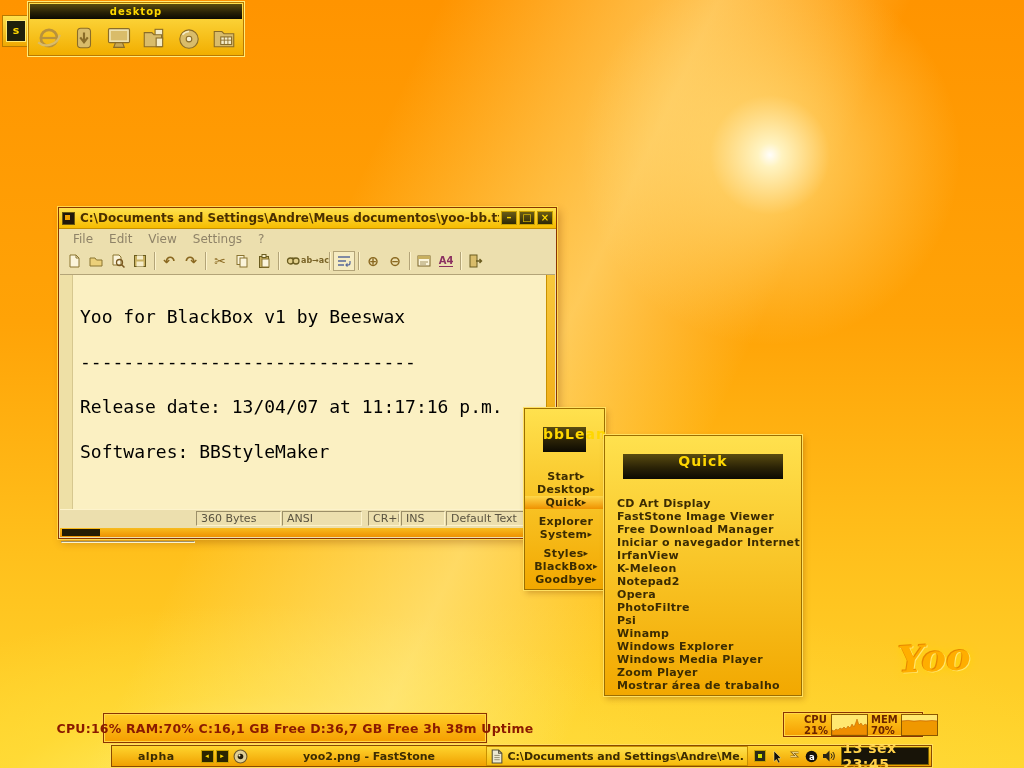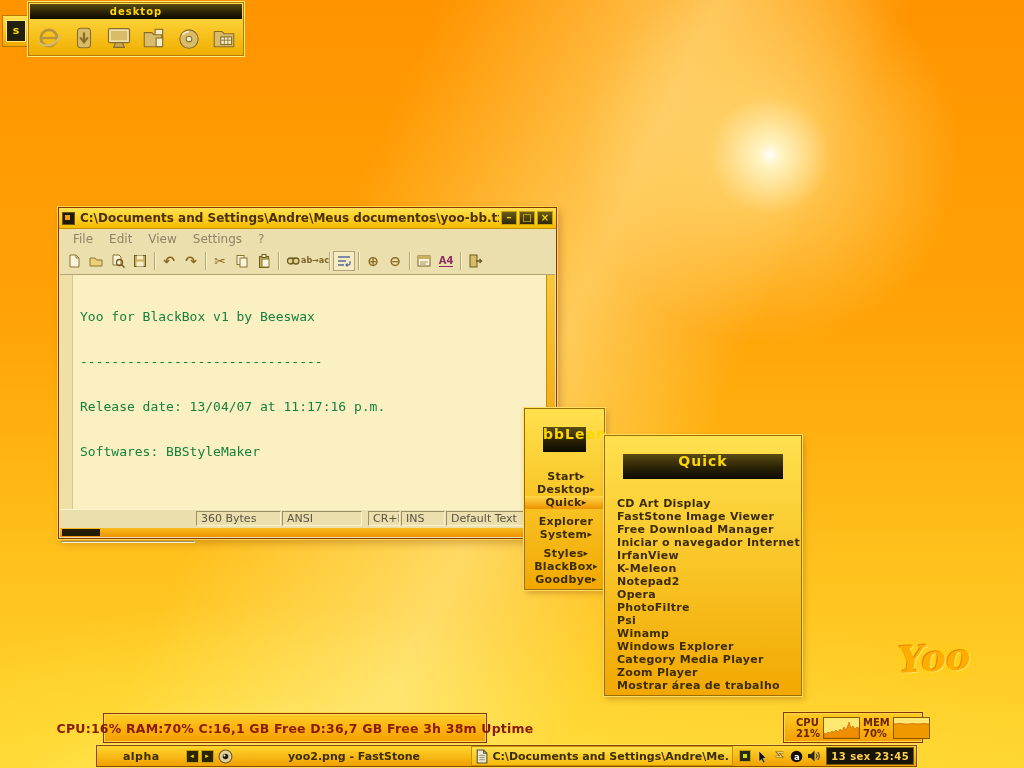--- a/index.html
+++ b/index.html
@@ -61,21 +61,21 @@
   .tbtn { width:22px; height:20px; display:flex; align-items:center; justify-content:center; }
   .tbtn.pressed { background:#f6ecc2; border:1px solid #b3a478; }
   .tsep { width:1px; height:18px; background:#b3a478; box-shadow:1px 0 0 #fdf3cc; margin:0 3px; }
   .uglyph { font-size:14px; color:#8a6820; font-weight:bold; line-height:1; }
   .fontglyph { font-size:10px; font-weight:bold; color:#8a3060; border-bottom:1px solid #8a3060; line-height:1; }
   .replglyph { font-size:8px; font-weight:bold; color:#7a6428; line-height:1; }
   #editor { position:absolute; top:66px; left:1px; right:1px; bottom:29px; background:#fbf0c2; border-top:1px solid #b3a478; display:flex; }
   #selmargin { width:13px; background:#eee0a6; border-right:1px solid #d6c78e; flex:none; }
   #etext {
     flex:1; padding:4px 0 0 7px; font-family:"DejaVu Sans Mono", monospace;
-    font-size:13px; line-height:15px; color:#15803d; white-space:pre; overflow:hidden;
+    font-size:18px; line-height:15px; color:#000000; white-space:pre; overflow:hidden;
   }
   #vscroll { width:9px; flex:none; background:linear-gradient(180deg,#f8c83c,#ef9e00); border-left:1px solid #c89000; }
   #statusbar {
     position:absolute; left:1px; right:1px; bottom:11px; height:18px; background:#ecdfae;
     display:flex; font-size:11px; color:#5a5340; border-top:1px solid #fdf3cc;
   }
   .sseg {
     border:1px solid; border-color:#9c8f68 #fdf3cc #fdf3cc #9c8f68;
     margin:1px 0 1px 1px; padding:0 4px; line-height:13px; white-space:pre; overflow:hidden; flex:none;
   }
@@ -103,31 +103,31 @@
   }
   
   #sysinfo {
     left:103px; top:713px; width:384px; height:30px;
     background:linear-gradient(180deg,#ffcb24,#f59e00);
     border:1px solid #8a3400; box-shadow:0 0 0 1px #ffd74a, inset 0 0 0 1px #ffd74a;
     color:#8a1a00; font-weight:bold; font-size:12.5px; letter-spacing:0.2px;
     display:flex; align-items:center; justify-content:center; white-space:pre;
   }
   #meters {
-    left:783px; top:712px; width:140px; height:31px;
+    left:783px; top:712px; width:140px; height:25px;
     background:linear-gradient(180deg,#ffcb24,#f59e00);
     border:1px solid #8a3400; box-shadow:0 0 0 1px #ffd74a, inset 0 0 0 1px #ffd74a;
-    display:flex; align-items:center; padding:0 12px; gap:3px;
+    display:flex; align-items:center; padding:0 20px; gap:3px;
     font-size:10px; font-weight:bold; color:#6a2400;
   }
   .mlabel { line-height:11px; text-align:left; }
   .mgraph { width:37px; height:22px; background:#ffe870; border:1px solid #8a5800; flex:none; }
   
   #taskbar {
-    left:96px; top:745px; width:821px; height:22px;
+    left:111px; top:745px; width:821px; height:22px;
     background:linear-gradient(180deg,#ffd52e,#f0a000);
     border:1px solid #8a4a00; box-shadow:0 0 0 1px #ffe060;
     display:flex; align-items:center; font-size:11px; font-weight:bold; color:#3c2c02; padding:0 2px;
   }
   #workspace { width:85px; text-align:center; letter-spacing:0.5px; }
   .wsbtn {
     width:13px; height:13px; background:#2a2400; border:1px solid #c8a000; margin-left:2px; flex:none;
     color:#ffd700; font-size:7px; line-height:11px; text-align:center;
   }
   #task1 { width:255px; display:flex; align-items:center; margin-left:4px; }
@@ -138,21 +138,21 @@
     background:linear-gradient(180deg,#ffe14e,#f7bc0a); border:1px solid #c89000;
   }
   #task2 .ticon { flex:none; margin-right:4px; display:flex; }
   #task2 .tlabel { white-space:nowrap; overflow:hidden; }
   #tray { display:flex; align-items:center; gap:3px; margin-left:5px; }
   .trayicon { display:flex; align-items:center; justify-content:center; width:14px; height:14px; }
   #tray-toggle { width:12px; height:12px; background:#2a2a18; border:1px solid #c8a000; position:relative; }
   #tray-toggle::after { content:""; position:absolute; left:3px; top:3px; width:4px; height:4px; background:#d8e000; }
   #clock {
     margin-left:6px; width:88px; height:18px; background:#181408; border:1px solid #7a6000;
-    color:#ffd24a; font-size:10px; font-weight:bold; letter-spacing:0.5px;
+    color:#ffd24a; font-size:14px; font-weight:bold; letter-spacing:0.5px;
     display:flex; align-items:center; justify-content:center;
   }
   
   #yoo-logo {
     left:898px; top:636px; font-family:"DejaVu Serif", serif; font-style:italic; font-weight:bold;
     font-size:37px; color:#ffae00; transform:rotate(-3deg);
     text-shadow:-1px -1px 0 #e78800, 1px 1px 0 #ffe670, 0 0 9px #ffd400;
   }
 </style>
 </head>
@@ -400,21 +400,21 @@
     <div class="qrow">Free Download Manager</div>
     <div class="qrow">Iniciar o navegador Internet...</div>
     <div class="qrow">IrfanView</div>
     <div class="qrow">K-Meleon</div>
     <div class="qrow">Notepad2</div>
     <div class="qrow">Opera</div>
     <div class="qrow">PhotoFiltre</div>
     <div class="qrow">Psi</div>
     <div class="qrow">Winamp</div>
     <div class="qrow">Windows Explorer</div>
-    <div class="qrow">Category Media Player</div>
+    <div class="qrow">Windows Media Player</div>
     <div class="qrow">Zoom Player</div>
     <div class="qrow">Mostrar área de trabalho</div>
   </div>
 
   <div id="yoo-logo" class="abs">Yoo</div>
 
   <div id="sysinfo" class="abs">CPU:16% RAM:70% C:16,1 GB Free D:36,7 GB Free 3h 38m Uptime</div>
 
   <div id="meters" class="abs">
     <div class="mlabel">

